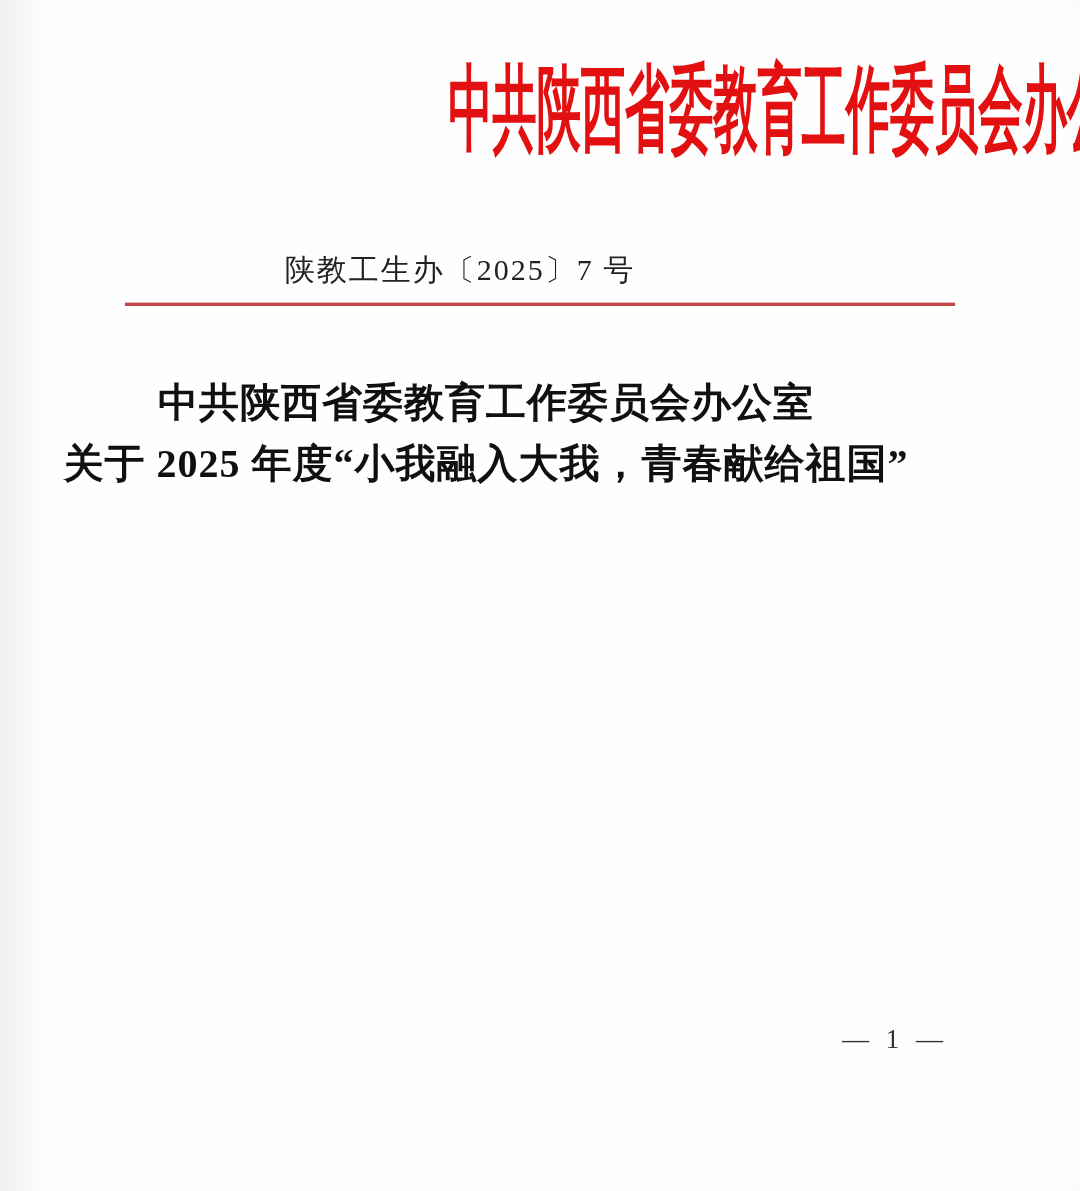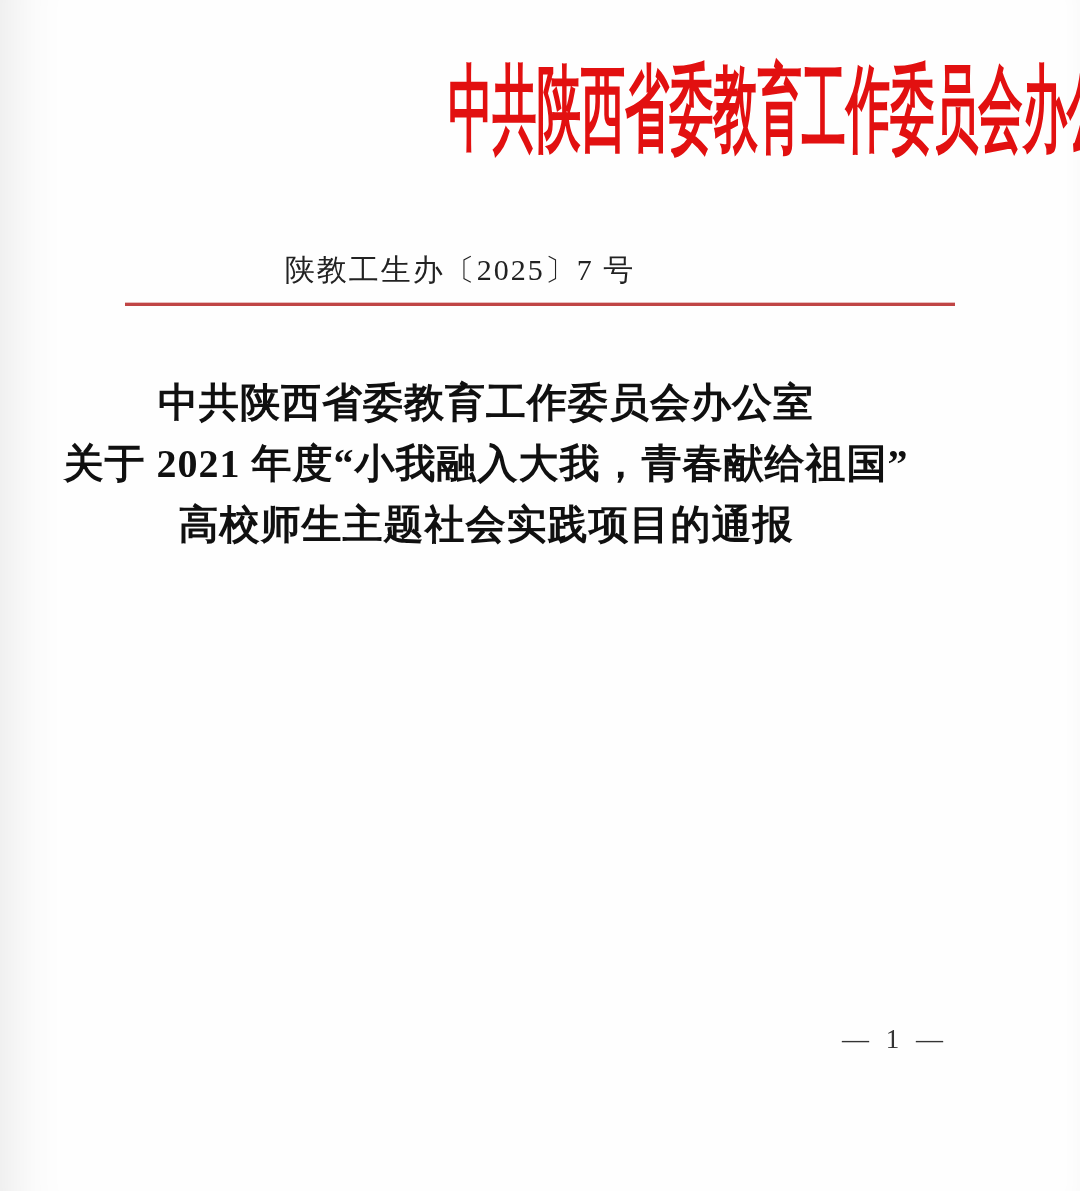--- a/index.html
+++ b/index.html
@@ -100,20 +100,19 @@
   <div class="org-title">
     <span class="stretched">中共陕西省委教育工作委员会办公室文件</span>
   </div>
 
   <div class="doc-number">陕教工生办〔2025〕7 号</div>
 
   <div class="red-line"></div>
 
   <div class="doc-title">
     <div>中共陕西省委教育工作委员会办公室</div>
-    <div>关于 2021 年度“小我融入大我，青春献给祖国”</div>
-    <div>高校师生主题社会实践项目的通报</div>
+    <div>关于 2025 年度“小我融入大我，青春献给祖国”</div>
   </div>
 
 
   <div class="page-number">— 1 —</div>
 
 </div>
 
 </body></html>

